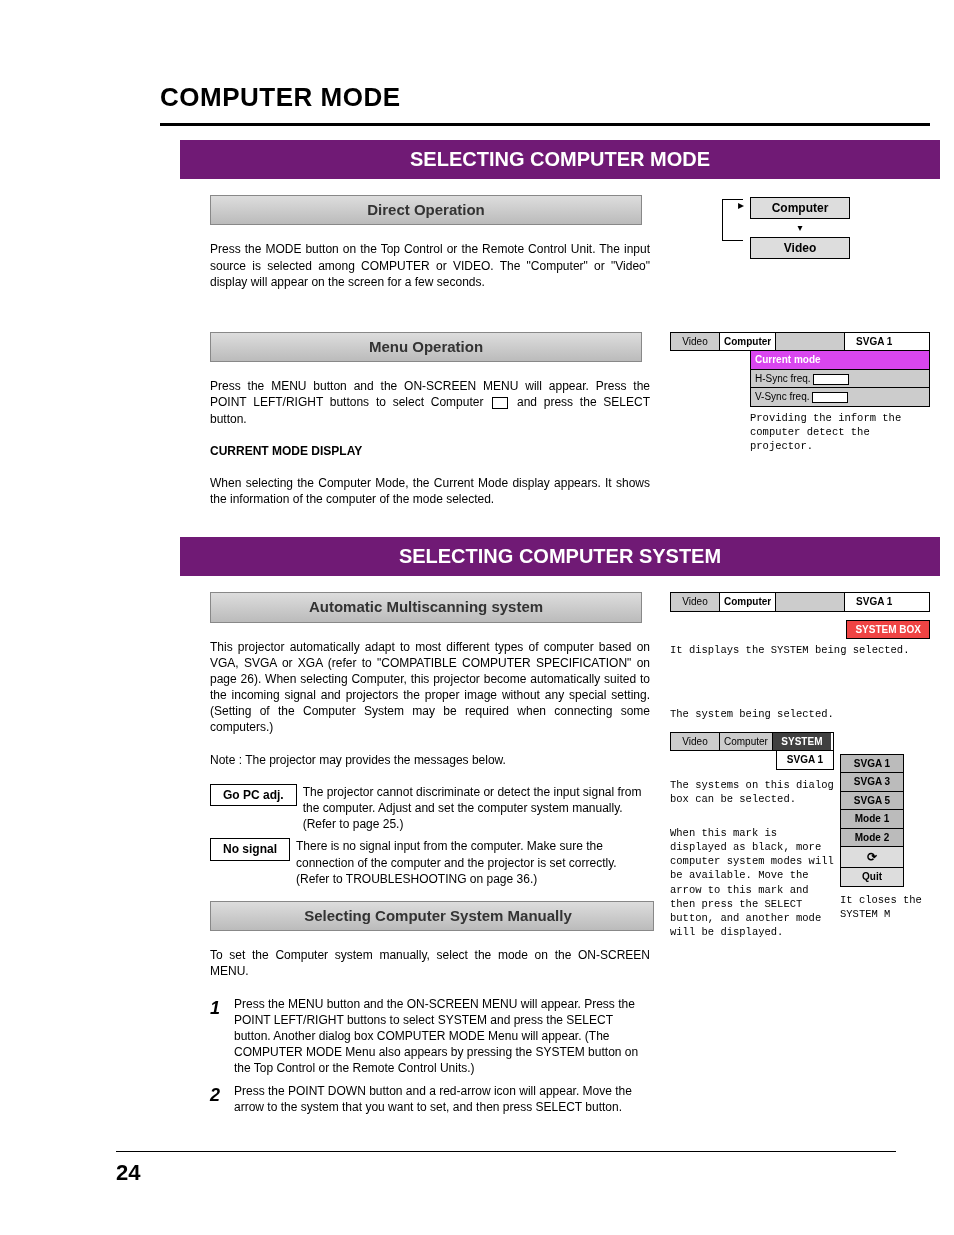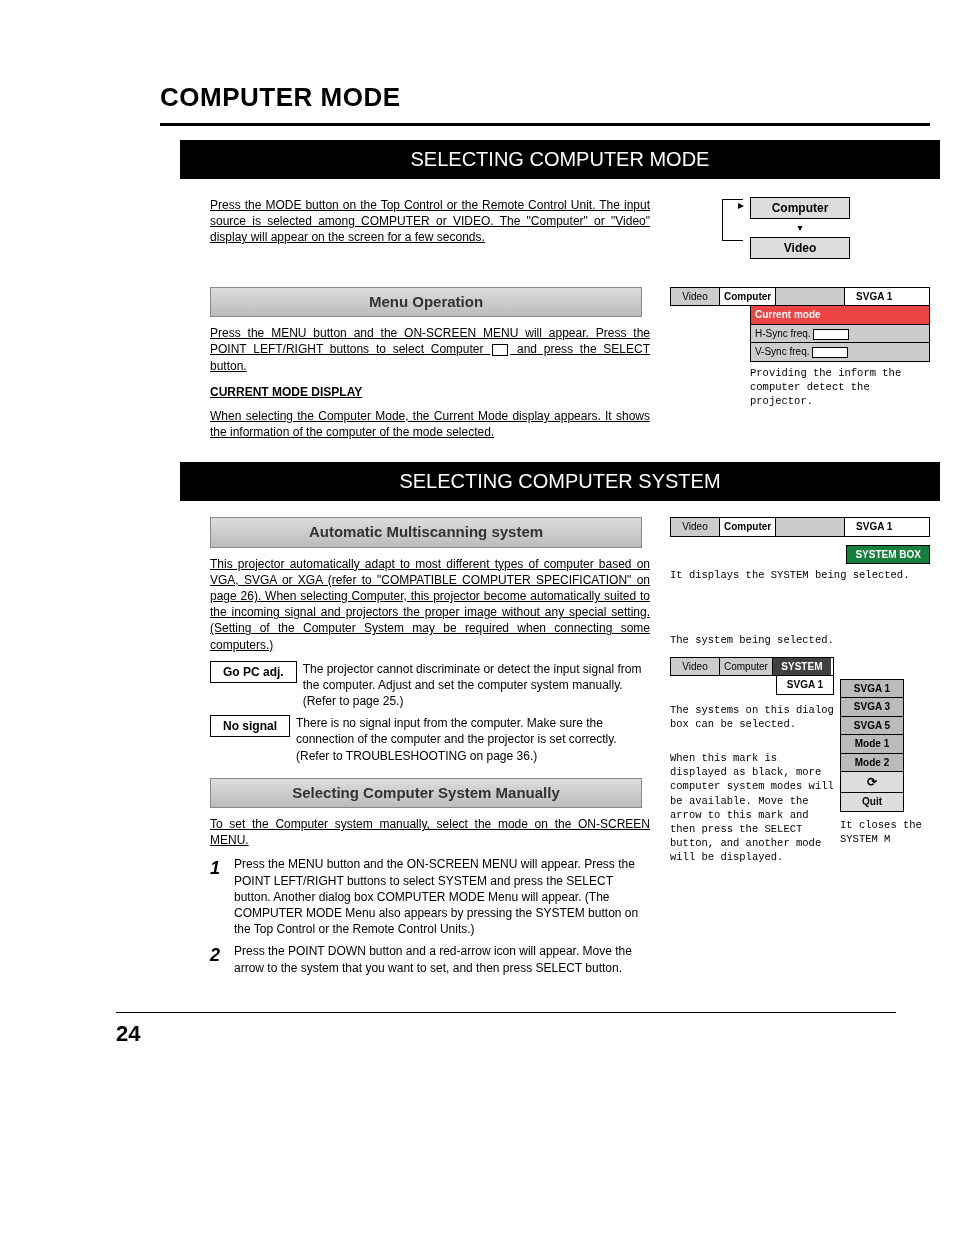--- a/index.html
+++ b/index.html
@@ -14,24 +14,24 @@
   }
   .page-title {
     font-size: 26px;
     font-weight: bold;
     letter-spacing: 0.5px;
     border-bottom: 3px solid #000;
     padding-bottom: 8px;
     margin: 40px 0 14px 100px;
   }
   .black-banner {
-    background: #000000;
+    background: #701a75;
     color: #fff;
     font-size: 20px;
-    font-weight: normal;
+    font-weight: bold;
     text-align: center;
     padding: 6px 0;
     margin: 0 0 10px 120px;
     width: 760px;
   }
   .row {
     display: flex;
     align-items: flex-start;
     margin: 0 0 0 150px;
   }
@@ -47,21 +47,21 @@
     background: linear-gradient(#ddd, #bbb);
     border: 1px solid #888;
     font-size: 15px;
     font-weight: bold;
     text-align: center;
     padding: 4px 0;
     margin: 6px 0 8px 0;
     width: 430px;
     color: #333;
   }
-  p { margin: 8px 0; text-align: justify; text-decoration: underline;}
+  p { margin: 16px 0; text-align: justify;}
   .bold-head { font-weight: bold; margin-top: 10px;}
   .msg-box {
     border: 1.5px solid #000;
     padding: 2px 12px;
     font-weight: bold;
     display: inline-block;
     margin-right: 6px;
   }
   .msg-row {
     display: flex;
@@ -108,21 +108,21 @@
     background: #ccc;
     font-size: 10px;
     padding: 2px 4px;
     text-align: center;
     min-width: 40px;
   }
   .menubar .cell.active { background: #fff; font-weight: bold;}
   .menubar .cell.last { border-right: none; background:#fff; font-weight:bold; min-width:50px;}
   .sysbox {
     border: 1.5px solid #000;
-    background: #15803d;
+    background: #ef4444;
     color: #fff;
     font-size: 10px;
     font-weight: bold;
     padding: 2px 8px;
     display: inline-block;
     margin-top: 4px;
   }
   .syslist {
     border: 1.5px solid #000;
     width: 62px;
@@ -163,20 +163,21 @@
 </style>
 </head>
 <body>
 
 <div class="page-title">COMPUTER MODE</div>
 
 <div class="black-banner">SELECTING COMPUTER MODE</div>
 
 <div class="row">
   <div class="col-text">
+    <div class="sub-banner">Direct Operation</div>
     <p>Press the MODE button on the Top Control or the Remote Control Unit. The input source is selected among COMPUTER or VIDEO. The "Computer" or "Video" display will appear on the screen for a few seconds.</p>
   </div>
   <div class="col-fig">
     <div class="fig1">
       <div style="position:relative;">
         <div style="position:absolute; left:-28px; top:4px; width:20px; height:40px; border:1.5px solid #000; border-right:none;"></div>
         <div style="position:absolute; left:-12px; top:2px; font-size:12px;">▸</div>
         <div class="osd-btn">Computer</div>
         <div style="text-align:center; font-size:10px;">▾</div>
         <div class="osd-btn">Video</div>
@@ -197,44 +198,45 @@
     <p>When selecting the Computer Mode, the Current Mode display appears. It shows the information of the computer of the mode selected.</p>
   </div>
   <div class="col-fig">
     <div class="menubar">
       <div class="cell">Video</div>
       <div class="cell active">Computer</div>
       <div class="cell" style="min-width:60px;"></div>
       <div class="cell last">SVGA 1</div>
     </div>
     <div style="margin-left:80px;">
-      <div class="osd-row" style="background:#ef4444;color:#fff;font-weight:bold;">Current mode</div>
+      <div class="osd-row" style="background:#d946ef;color:#fff;font-weight:bold;">Current mode</div>
       <div class="osd-row"><span>H-Sync freq.</span> <span style="display:inline-block;border:1px solid #000;background:#fff;width:34px;height:9px;vertical-align:middle;"></span></div>
       <div class="osd-row"><span>V-Sync freq.</span> <span style="display:inline-block;border:1px solid #000;background:#fff;width:34px;height:9px;vertical-align:middle;"></span></div>
     </div>
     <div class="note" style="margin-left:80px;">Providing the inform the computer detect the projector.</div>
   </div>
 </div>
 
 <div class="black-banner" style="margin-top:14px;">SELECTING COMPUTER SYSTEM</div>
 
 <div class="row">
   <div class="col-text">
     <div class="sub-banner">Automatic Multiscanning system</div>
     <p>This projector automatically adapt to most different types of computer based on VGA, SVGA or XGA (refer to "COMPATIBLE COMPUTER SPECIFICATION" on page 26). When selecting Computer, this projector become automatically suited to the incoming signal and projectors the proper image without any special setting. (Setting of the Computer System may be required when connecting some computers.)</p>
+    <p>Note : The projector may provides the messages below.</p>
     <div class="msg-row">
       <span class="msg-box">Go PC adj.</span>
       <span class="desc">The projector cannot discriminate or detect the input signal from the computer. Adjust and set the computer system manually. (Refer to page 25.)</span>
     </div>
     <div class="msg-row">
       <span class="msg-box">No signal</span>
       <span class="desc">There is no signal input from the computer. Make sure the connection of the computer and the projector is set correctly. (Refer to TROUBLESHOOTING on page 36.)</span>
     </div>
 
-    <div class="sub-banner" style="margin-top:14px;">Selecting Computer System Manually</div>
+    <div class="sub-banner" style="margin-top:14px;padding-left:12px;">Selecting Computer System Manually</div>
     <p>To set the Computer system manually, select the mode on the ON-SCREEN MENU.</p>
     <div class="step-row">
       <div class="step-num">1</div>
       <div class="desc">Press the MENU button and the ON-SCREEN MENU will appear. Press the POINT LEFT/RIGHT buttons to select SYSTEM and press the SELECT button. Another dialog box COMPUTER MODE Menu will appear. (The COMPUTER MODE Menu also appears by pressing the SYSTEM button on the Top Control or the Remote Control Units.)</div>
     </div>
     <div class="step-row">
       <div class="step-num">2</div>
       <div class="desc">Press the POINT DOWN button and a red-arrow icon will appear. Move the arrow to the system that you want to set, and then press SELECT button.</div>
     </div>
   </div>

